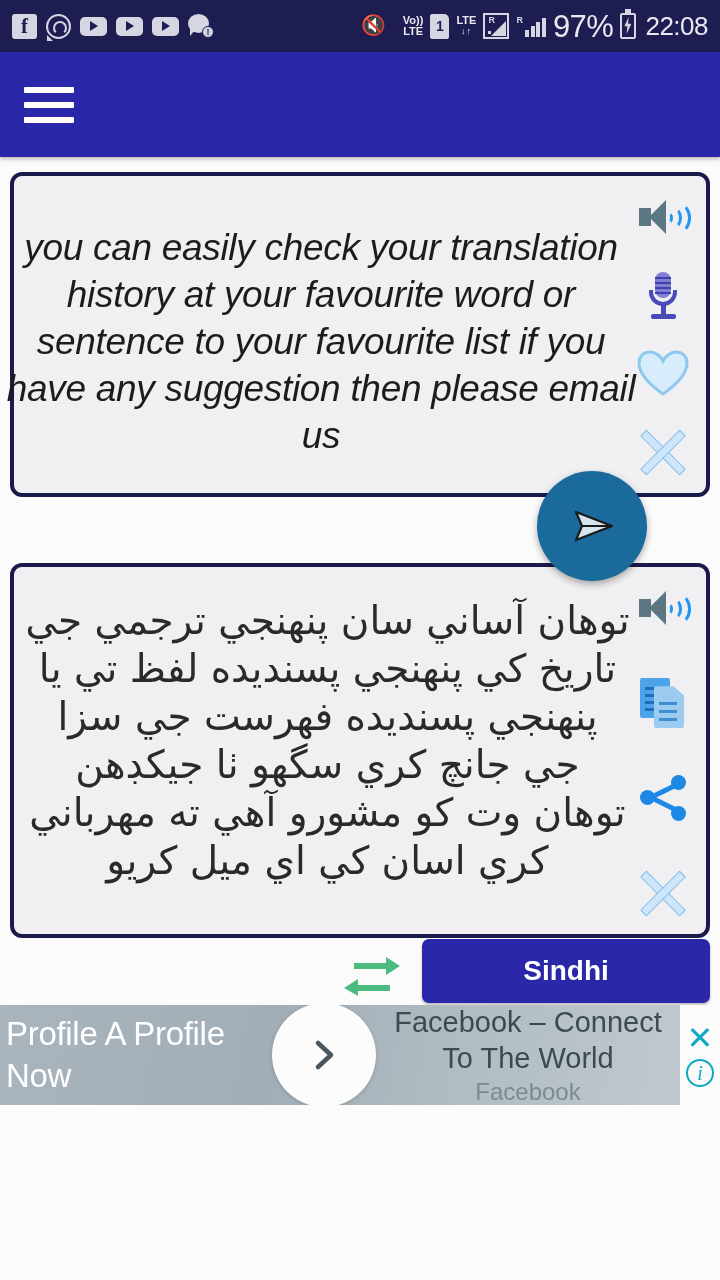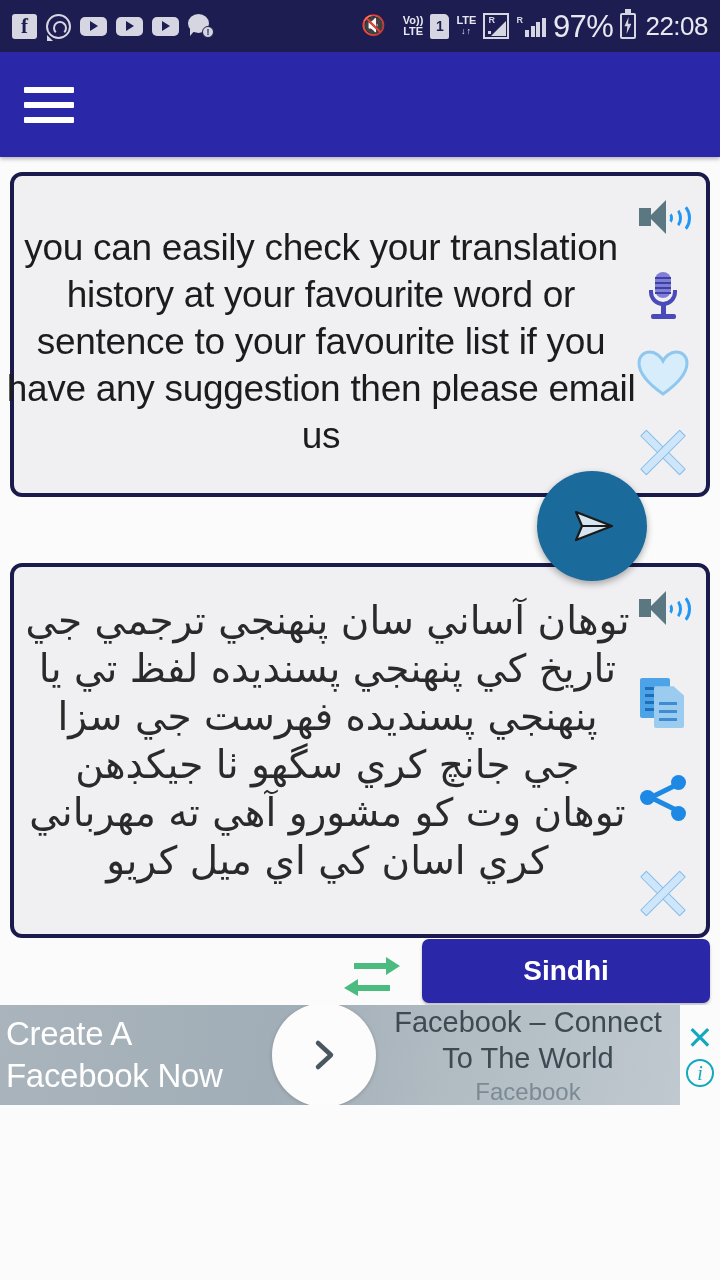--- a/index.html
+++ b/index.html
@@ -111,21 +111,21 @@
   .app-title{
     color:#FFFFFF;font-size:35px;font-weight:bold;margin-left:45px;
     letter-spacing:.2px;
   }
 
   
   .card{
     position:absolute;left:10px;width:700px;
     background:#F0F0F2;border:4px solid #1A1A4D;border-radius:12px;
   }
-  #card-input{ top:172px; height:325px; }
+  #card-input{ top:172px; height:325px;font-style:italic; }
   #card-output{ top:563px; height:375px; }
 
   .card-text{
     position:absolute;left:-8px;right:70px;
     text-align:center;color:#1C1C1C;
   }
   #input-text{
     top:48px;font-size:37px;line-height:47px;letter-spacing:-.3px;
   }
   #output-text{
@@ -443,21 +443,21 @@
   <div class="swap">
     <svg viewBox="0 0 64 44">
       <path d="M14 10 H46 V4 L60 13 L46 22 V16 H14 Z" fill="#4CBB7F"></path>
       <path d="M50 32 H18 V26 L4 35 L18 43 V38 H50 Z" fill="#4CBB7F"></path>
     </svg>
   </div>
   <div class="langbtn" id="btn-target">Sindhi</div>
 </div>
 
 <div class="ad">
-  <div class="ad-left">Create A Facebook Now</div>
+  <div class="ad-left">Profile A Profile Now</div>
   <div class="ad-cta">
     <svg viewBox="0 0 40 40">
       <path d="M14 8 L27 20 L14 32" fill="none" stroke="#4A5660" stroke-width="4.5" stroke-linecap="round" stroke-linejoin="round"></path>
     </svg>
   </div>
   <div class="ad-mid">
     <div>Facebook – Connect To The World</div>
     <div class="ad-adv">Facebook</div>
   </div>
   <div class="ad-right">

